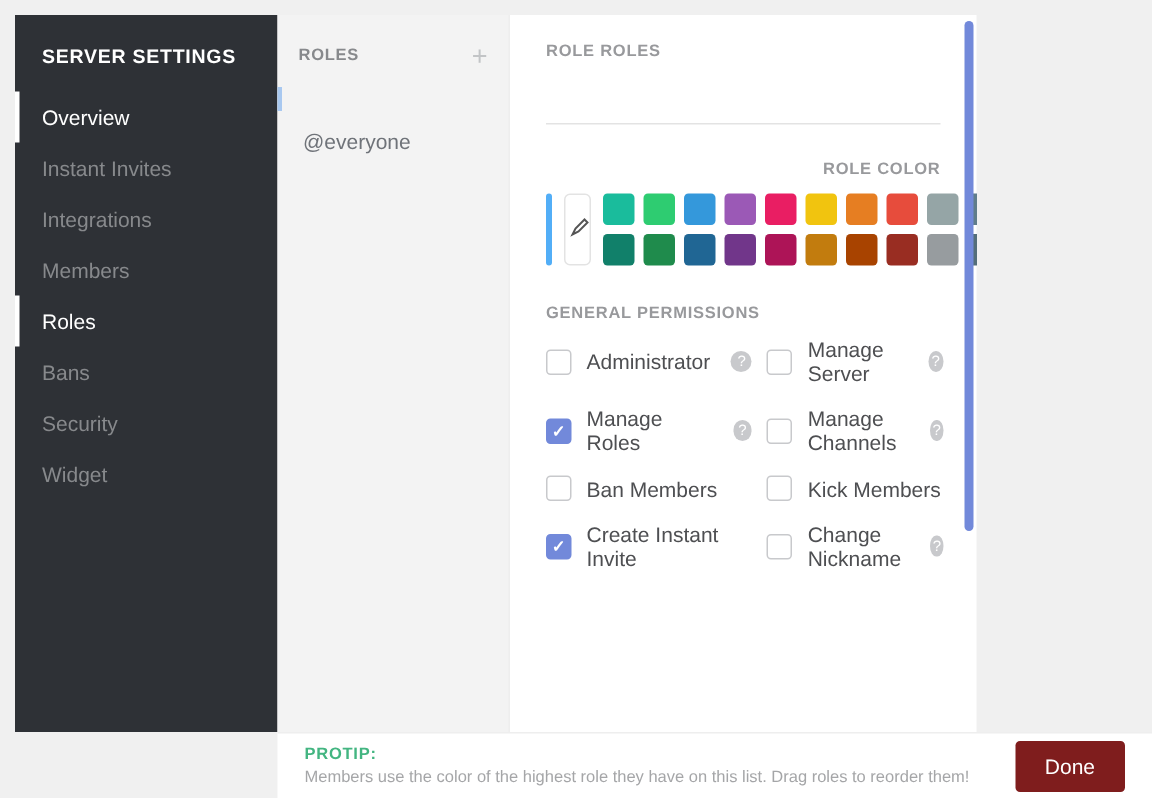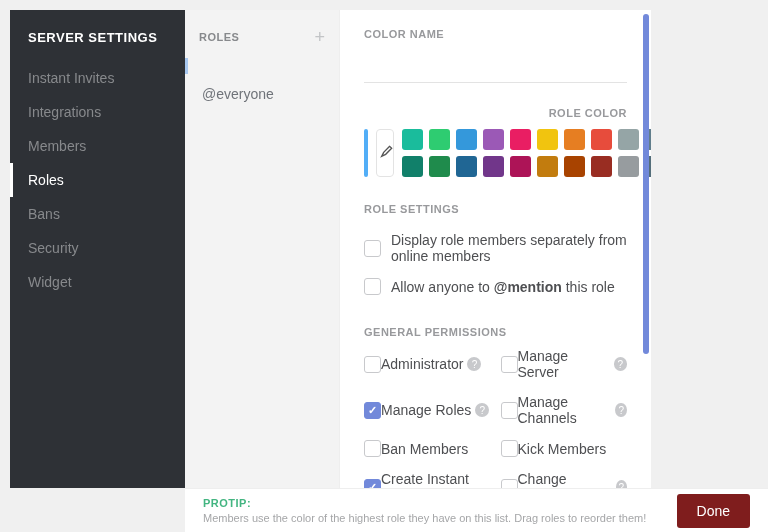--- a/index.html
+++ b/index.html
@@ -184,20 +184,21 @@
 .mention-text b { font-weight: 700; }
 .perms-grid {
   display: grid;
   grid-template-columns: 1fr 1fr;
   gap: 14px 10px;
   margin-bottom: 20px;
 }
 .perm-item {
   display: flex;
   align-items: center;
+  gap: 10px;
   font-size: 14px;
   color: #4e4f52;
 }
 .help-icon {
   width: 14px;
   height: 14px;
   border-radius: 50%;
   background: #c8c9cc;
   color: #fff;
   font-size: 10px;
@@ -232,20 +233,21 @@
   cursor: pointer;
 }
 </style>
 </head>
 <body>
 
 <div class="app">
   <div class="sidebar">
     <div class="sidebar-title">SERVER SETTINGS</div>
     <div id="sidebar-items">
+        <div class="sidebar-item active">Overview</div>
         <div class="sidebar-item">Instant Invites</div>
         <div class="sidebar-item">Integrations</div>
         <div class="sidebar-item">Members</div>
         <div class="sidebar-item active">Roles</div>
         <div class="sidebar-item">Bans</div>
         <div class="sidebar-item">Security</div>
         <div class="sidebar-item">Widget</div>
       </div>
   </div>
 
@@ -256,21 +258,21 @@
     </div>
     <div class="role-item first"></div>
     <div id="role-items">
         <div class="role-item">@everyone</div>
       </div>
   </div>
 
   <div class="main">
     <div class="scrollbar"></div>
 
-    <div class="section-label">COLOR NAME</div>
+    <div class="section-label">ROLE ROLES</div>
     <input class="role-name-input" value="" style="">
 
     <div class="color-section">
       <div class="section-label">ROLE COLOR</div>
       <div class="color-top">
         <div class="big-swatch selected"></div>
         <div class="eyedrop">
           <span>
             <svg width="16" height="16" viewBox="0 0 24 24" fill="none" stroke="#555" stroke-width="2">
                 <path d="M19 5l-9 9-3 6 6-3 9-9-3-3z"></path>
@@ -299,33 +301,20 @@
               <div class="swatch" style="background: rgb(194, 124, 14);"></div>
               <div class="swatch" style="background: rgb(168, 67, 0);"></div>
               <div class="swatch" style="background: rgb(153, 45, 34);"></div>
               <div class="swatch" style="background: rgb(151, 156, 159);"></div>
               <div class="swatch" style="background: rgb(84, 110, 122);"></div>
             </div>
         </div>
       </div>
     </div>
 
-    <div class="role-settings">
-      <div class="section-label">ROLE SETTINGS</div>
-      <div class="check-item">
-        <span class="checkbox"></span>
-        <span>Display role members separately from online members</span>
-      </div>
-      <div class="check-item">
-        <span class="checkbox"></span>
-        <span class="mention-text">
-          <span>Allow anyone to </span><b>@mention</b><span> this role</span>
-        </span>
-      </div>
-    </div>
 
     <div class="section-label">GENERAL PERMISSIONS</div>
     <div class="perms-grid" id="perms-grid">
         <div class="perm-item">
           <span class="checkbox"></span>
           <span>Administrator</span>
           <span class="help-icon">?</span>
         </div>
         <div class="perm-item">
           <span class="checkbox"></span>

